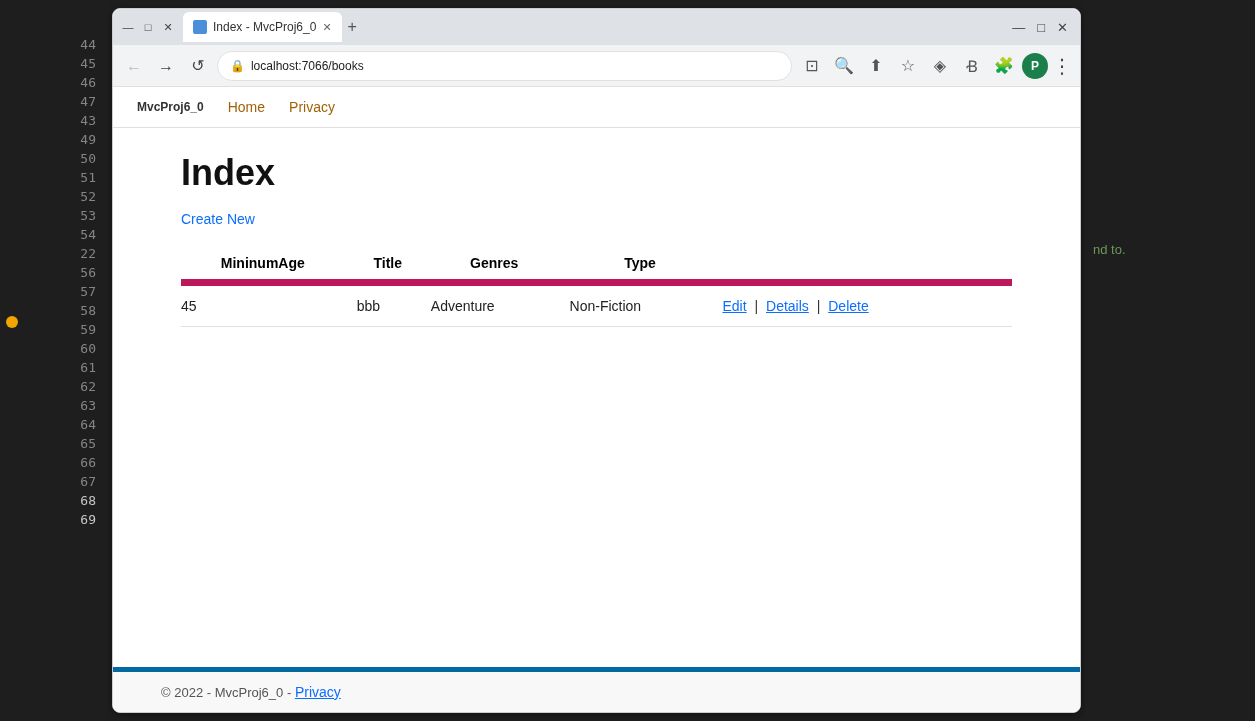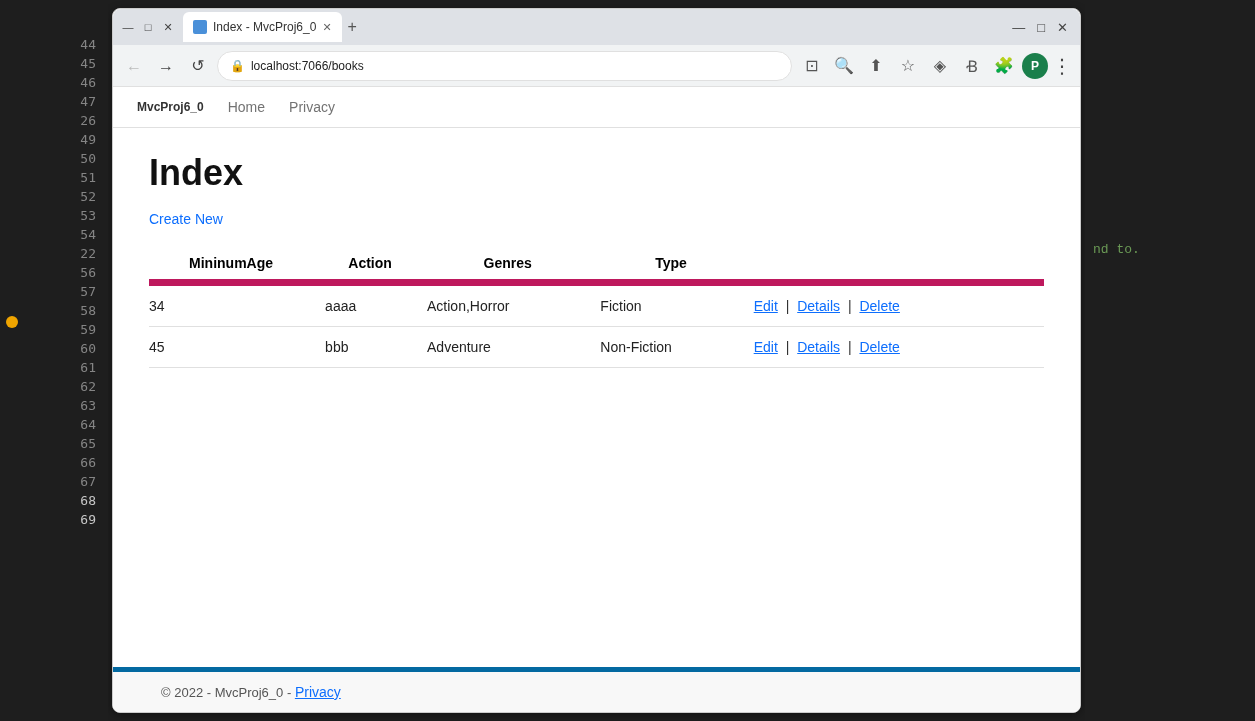--- a/index.html
+++ b/index.html
@@ -41,21 +41,21 @@
 
     
     .right-panel {
       width: 170px;
       background: #1e1e1e;
       height: 100%;
       display: flex;
       flex-direction: column;
       justify-content: flex-start;
       padding-top: 240px;
-      font-family: Liberation Mono, monospace;
+      font-family: Liberation Sans, sans-serif;
       font-size: 13px;
     }
     .right-code-text {
       color: #6a9955;
       padding-left: 8px;
       line-height: 19px;
     }
 
     
     .browser-window {
@@ -246,27 +246,27 @@
       gap: 24px;
     }
     .site-brand {
       font-size: 12px;
       font-weight: bold;
       color: #333;
       text-decoration: none;
     }
     .site-nav-link {
       font-size: 14px;
-      color: #737373;
+      color: #a16207;
       text-decoration: none;
     }
 
     
     .main-content {
-      padding: 24px 36px;
+      padding: 24px 68px;
       flex: 1;
     }
     .page-title {
       font-size: 36px;
       font-weight: bold;
       color: #111;
       margin-bottom: 16px;
     }
     .create-new-link {
       color: #0d6efd;
@@ -318,21 +318,21 @@
   </style>
 </head>
 <body>
 
 <div class="editor-panel">
   <div class="editor-line-numbers">
     <span class="line">44</span>
     <span class="line">45</span>
     <span class="line">46</span>
     <span class="line">47</span>
-    <span class="line">26</span>
+    <span class="line">43</span>
     <span class="line">49</span>
     <span class="line">50</span>
     <span class="line">51</span>
     <span class="line">52</span>
     <span class="line">53</span>
     <span class="line">54</span>
     <span class="line">22</span>
     <span class="line">56</span>
     <span class="line">57</span>
     <span class="line">58</span>
@@ -405,40 +405,27 @@
 
     <div class="main-content">
       <h1 class="page-title">Index</h1>
       <a class="create-new-link">Create New</a>
 
       
       <table class="books-table">
         <thead>
           <tr>
             <th>MininumAge</th>
-            <th>Action</th>
+            <th>Title</th>
             <th>Genres</th>
             <th>Type</th>
             <th></th>
           </tr>
         </thead>
         <tbody>
-          <tr class="table-row">
-            <td>34</td>
-            <td>aaaa</td>
-            <td>Action,Horror</td>
-            <td>Fiction</td>
-            <td>
-              <button class="action-link">Edit</button>
-              <span class="action-sep">|</span>
-              <button class="action-link">Details</button>
-              <span class="action-sep">|</span>
-              <button class="action-link">Delete</button>
-            </td>
-          </tr>
           <tr class="table-row">
             <td>45</td>
             <td>bbb</td>
             <td>Adventure</td>
             <td>Non-Fiction</td>
             <td>
               <button class="action-link">Edit</button>
               <span class="action-sep">|</span>
               <button class="action-link">Details</button>
               <span class="action-sep">|</span>

